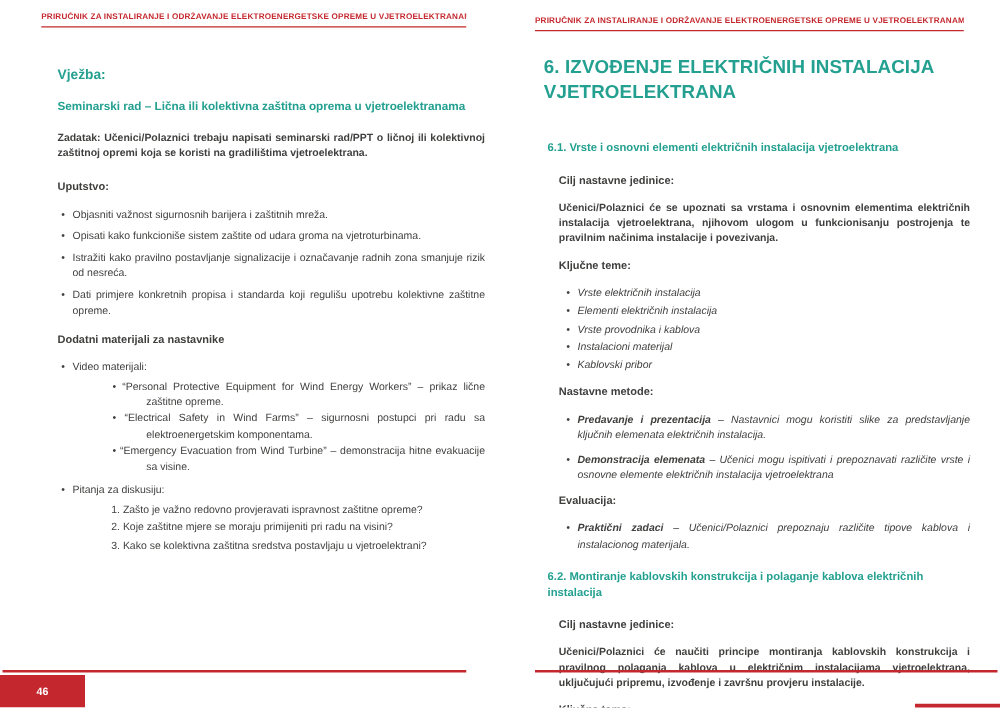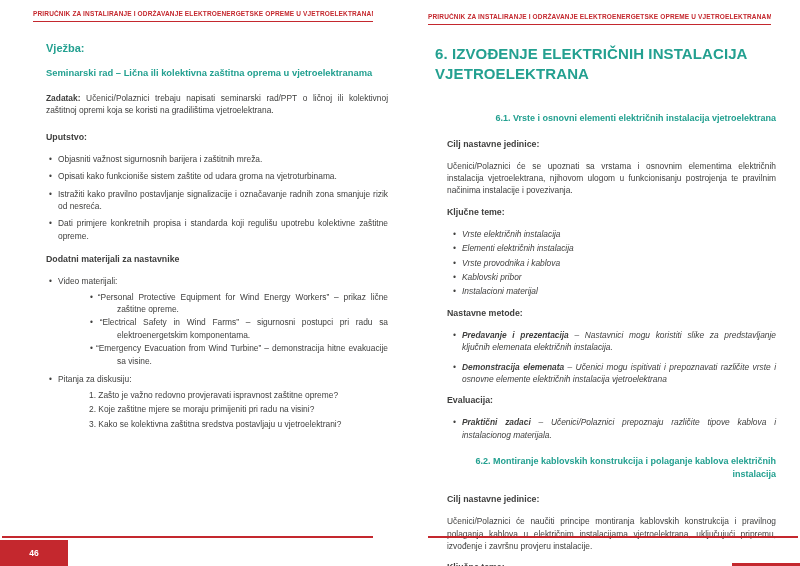--- a/index.html
+++ b/index.html
@@ -28,40 +28,40 @@
   .pagenum{
     position:absolute;top:540px;width:68px;height:26px;background:var(--red);
     color:#fff;font-size:8.5px;font-weight:bold;
     display:flex;align-items:center;justify-content:center;
   }
   .pn-left{left:0;}
   .pn-right{right:0;margin-top:23px;}
   
   p,h1,h2,h3,ul{margin:0;padding:0;}
   ul{list-style:none;}
-  .body{font-size:8.4px;line-height:12.4px;}
+  .body{font-size:8.4px;line-height:12.4px;font-weight:bold;}
   .just{text-align:justify;}
   .label{font-size:8.8px;font-weight:bold;margin:0 0 11px;}
   
-  .content-left{position:absolute;left:46px;top:42px;width:342px;}
+  .content-left{position:absolute;left:46px;top:54px;width:342px;}
   .h-vjezba{color:var(--teal);font-size:11px;font-weight:bold;margin:0 0 13px;}
   .h-sem{color:var(--teal);font-size:9.4px;font-weight:bold;white-space:nowrap;margin:0 0 14px;}
   .p-zadatak{margin:0 0 15px;}
   .bullets{margin:0 0 12px;}
   .bullets > li{position:relative;padding-left:12px;margin-bottom:5px;font-size:8.4px;line-height:12.4px;text-align:justify;}
   .bullets > li::before{content:"\2022";position:absolute;left:3px;top:0;font-size:8.4px;}
   .sub{margin:3px 0 6px;}
   .sub > li{padding-left:59px;text-indent:-27px;margin-bottom:1px;font-size:8.4px;line-height:12.4px;text-align:justify;}
   .sub > li::before{content:"\2022\00a0";font-size:8.4px;}
   .questions{margin:3px 0 0;}
   .questions > li{padding-left:31px;margin-bottom:2.5px;font-size:8.4px;line-height:12.4px;}
   
   .content-right{position:absolute;left:435px;top:44px;width:341px;}
   .chapter-title{color:var(--teal);font-size:15px;line-height:19.5px;font-weight:bold;letter-spacing:.1px;margin:0 0 29px;width:335px;}
-  .section-title{color:var(--teal);font-size:9px;line-height:12.5px;font-weight:bold;margin:0 0 14px;padding-left:3px;text-align:right;}
+  .section-title{color:var(--teal);font-size:9px;line-height:12.5px;font-weight:bold;margin:0 0 14px;padding-left:3px;}
   .sect-body{margin-left:12px;}
   .p-right{margin:0 0 10px;}
   .rbullets{margin:3px 0 10px;font-style:italic;}
   .rbullets > li{position:relative;padding-left:15px;margin-bottom:2px;font-size:8.4px;line-height:12.4px;}
   .rbullets > li::before{content:"\2022";position:absolute;left:6px;top:0;font-size:8.4px;}
   .rbullets.gap > li{margin-bottom:7px;text-align:justify;}
   .s62{margin-top:14px;}
 </style>
 </head>
 <body>
@@ -114,22 +114,22 @@
       <h3 class="section-title">6.1. Vrste i osnovni elementi električnih instalacija vjetroelektrana</h3>
       <div class="sect-body">
         <p class="label">Cilj nastavne jedinice:</p>
         <p class="body just p-right">Učenici/Polaznici će se upoznati sa vrstama i osnovnim elementima električnih instalacija vjetroelektrana, njihovom ulogom u funkcionisanju postrojenja te pravilnim načinima instalacije i povezivanja.</p>
 
         <p class="label">Ključne teme:</p>
         <ul class="rbullets">
           <li>Vrste električnih instalacija</li>
           <li>Elementi električnih instalacija</li>
           <li>Vrste provodnika i kablova</li>
+          <li>Instalacioni materijal</li>
           <li>Kablovski pribor</li>
-          <li>Instalacioni materijal</li>
         </ul>
 
         <p class="label">Nastavne metode:</p>
         <ul class="rbullets gap">
           <li><strong>Predavanje i prezentacija</strong><span> – Nastavnici mogu koristiti slike za predstavljanje ključnih elemenata električnih instalacija.</span></li>
           <li><strong>Demonstracija elemenata</strong><span> – Učenici mogu ispitivati i prepoznavati različite vrste i osnovne elemente električnih instalacija vjetroelektrana</span></li>
         </ul>
 
         <p class="label">Evaluacija:</p>
         <ul class="rbullets gap">

